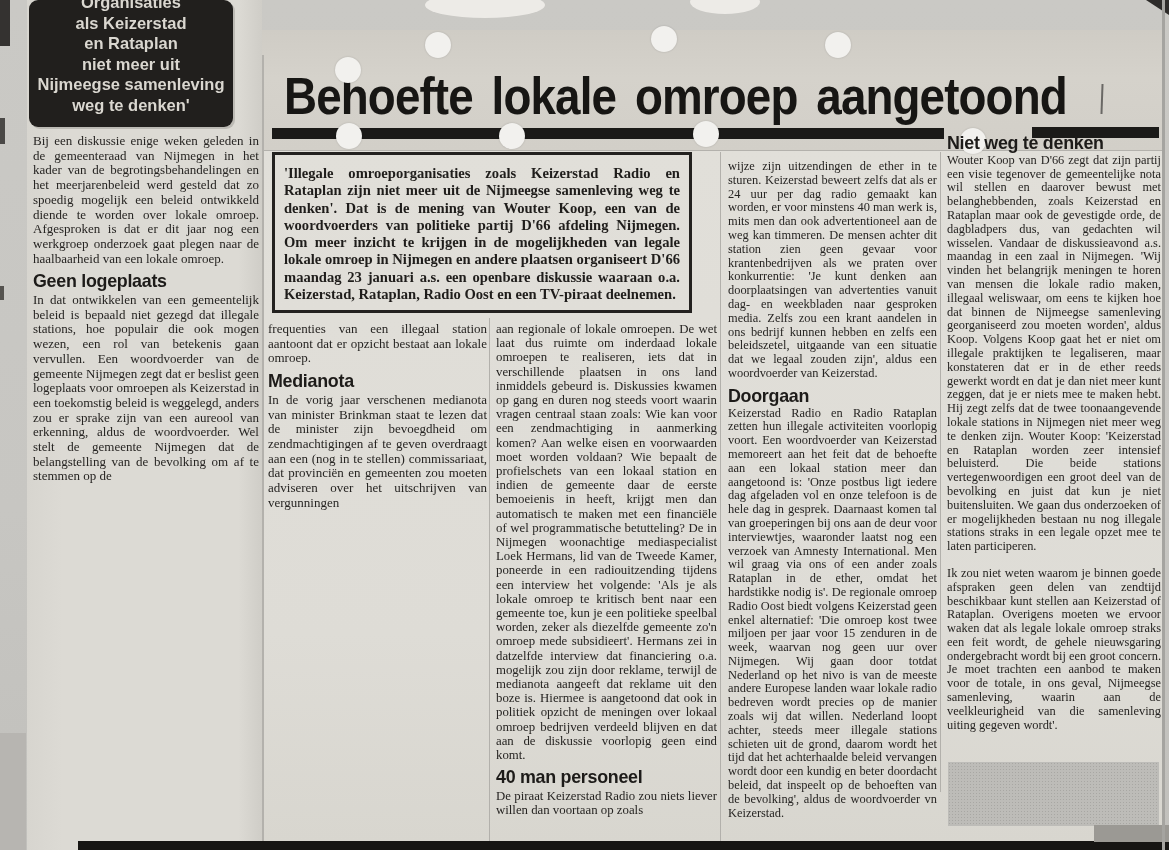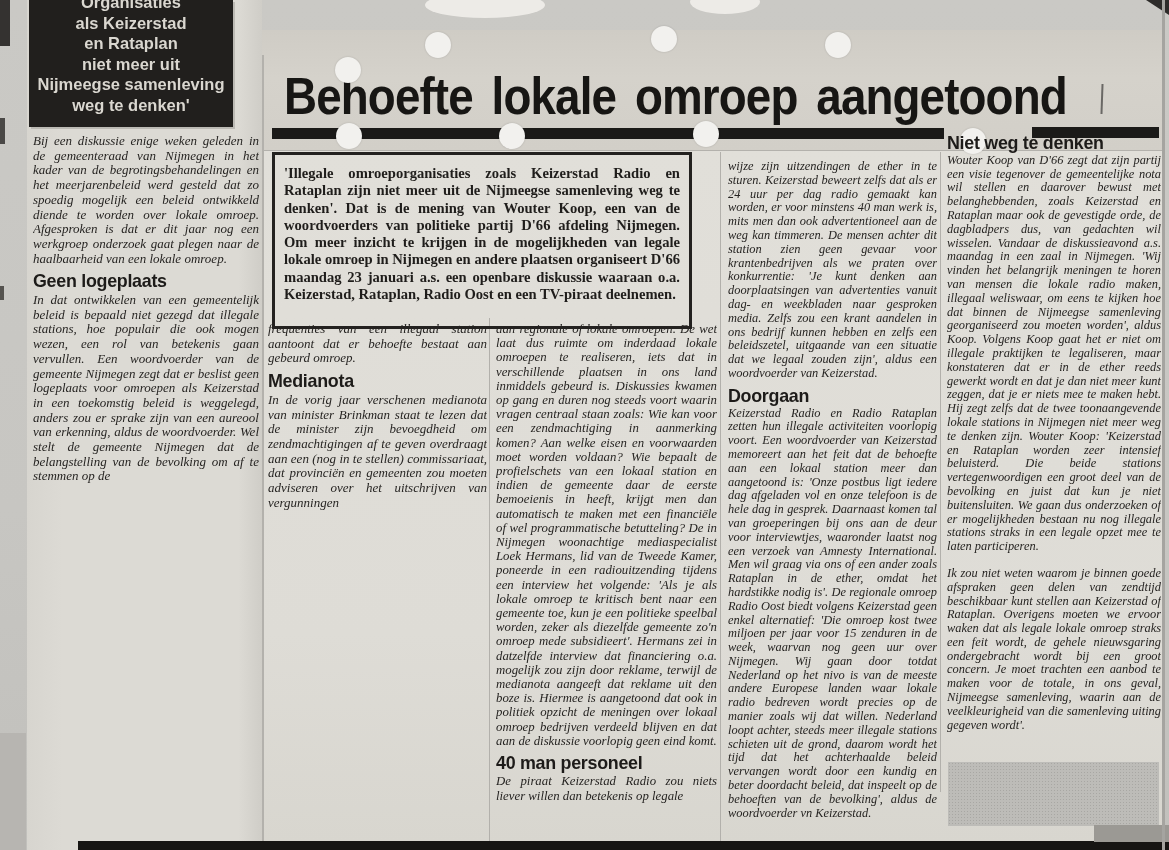--- a/index.html
+++ b/index.html
@@ -12,39 +12,39 @@
               background:linear-gradient(90deg,#d7d5cf 0%,#dcdad4 15%,#dcdad4 90%,#cfcdc7 100%);}
   .piece-headline{left:262px;top:30px;width:902px;height:120px;
               background:linear-gradient(180deg,#cfccc5 0%,#d5d2cb 40%,#d2cfc8 100%);}
   .piece-body{left:262px;top:150px;width:902px;height:692px;
               background:linear-gradient(180deg,#e1dfd9 0%,#dedcd6 70%,#d8d6cf 100%);}
   
   .seam{position:absolute;background:#b3b1ac;}
   .vline{position:absolute;width:1px;background:#b2b0ab;}
   
   .quote-box{position:absolute;left:29px;top:0;width:204px;height:127px;
-             background:#211f1d;overflow:hidden;box-shadow:2px 2px 0 #bcbab4;}
+             background:#211f1d;overflow:hidden;box-shadow:2px 2px 0 #bcbab4;border-radius:9px;}
   .quote-box .lines{margin-top:-7px;text-align:center;color:#dad7d0;
              font-weight:700;font-size:17px;line-height:20.6px;transform:scaleX(0.97);}
   
   .headline{position:absolute;left:284px;top:66px;white-space:nowrap;
             font-weight:700;font-size:52px;letter-spacing:-1px;word-spacing:8px;
             color:#171614;transform:scaleX(0.88);transform-origin:left center;}
   .bar{position:absolute;height:11px;background:#1b1a18;}
   .hole{position:absolute;width:26px;height:26px;border-radius:50%;
         background:#f2f1ee;box-shadow:0 0 2px rgba(0,0,0,0.18);}
   
   .intro-box{position:absolute;left:272px;top:152px;width:396px;height:137px;
-             border:3px solid #23211f;padding:10px 9px 24px 9px;
+             border:3px solid #23211f;padding:10px 9px 8px 9px;
              font-family:"Liberation Serif",serif;font-weight:700;font-size:14.6px;
              line-height:17.3px;text-align:justify;color:#1f1d1b;overflow:hidden;}
   
   .col{position:absolute;overflow:hidden;text-align:justify;color:#262422;
        font-family:"Liberation Serif",serif;}
-  .col p{margin:0;font-style:italic;}
+  .col p{margin:0;}
   #col1{left:33px;top:134px;width:226px;height:402px;font-size:13px;line-height:14.7px;}
   #col2{left:268px;top:322px;width:219px;height:194px;font-size:13px;line-height:14.7px;}
   #col3{left:496px;top:322px;width:221px;height:522px;font-size:12.8px;line-height:14.2px;}
   #col4{left:728px;top:152px;width:209px;height:690px;font-size:12.4px;line-height:13.8px;margin-top:8px;}
   #col5{left:947px;top:136px;width:214px;height:608px;font-size:12.4px;line-height:13.8px;}
   .section{font-family:"Liberation Sans",sans-serif;font-weight:700;font-size:19px;
            letter-spacing:-0.3px;margin:8px 0 4px;color:#1d1b19;
            transform:scaleX(0.94);transform-origin:left;}
   .section.first{margin-top:0;}
   .gap{margin-top:13px !important;}
@@ -112,29 +112,29 @@
     <span>'Illegale omroeporganisaties zoals Keizerstad Radio en Rataplan zijn niet meer uit de Nijmeegse samenleving weg te denken'. Dat is de mening van Wouter Koop, een van de woordvoerders van politieke partij D'66 afdeling Nijmegen. Om meer inzicht te krijgen in de mogelijkheden van legale lokale omroep in Nijmegen en andere plaatsen organiseert D'66 maandag 23 januari a.s. een openbare diskussie waaraan o.a. Keizerstad, Rataplan, Radio Oost en een TV-piraat deelnemen.</span>
   </div>
 
   <div class="col" id="col1">
     <p>Bij een diskussie enige weken geleden in de gemeenteraad van Nijmegen in het kader van de begrotingsbehandelingen en het meerjarenbeleid werd gesteld dat zo spoedig mogelijk een beleid ontwikkeld diende te worden over lokale omroep. Afgesproken is dat er dit jaar nog een werkgroep onderzoek gaat plegen naar de haalbaarheid van een lokale omroep.</p>
     <h3 class="section">Geen logeplaats</h3>
     <p>In dat ontwikkelen van een gemeentelijk beleid is bepaald niet gezegd dat illegale stations, hoe populair die ook mogen wezen, een rol van betekenis gaan vervullen. Een woordvoerder van de gemeente Nijmegen zegt dat er beslist geen logeplaats voor omroepen als Keizerstad in een toekomstig beleid is weggelegd, anders zou er sprake zijn van een aureool van erkenning, aldus de woordvoerder. Wel stelt de gemeente Nijmegen dat de belangstelling van de bevolking om af te stemmen op de</p>
   </div>
 
   <div class="col" id="col2">
-    <p>frequenties van een illegaal station aantoont dat er behoefte bestaat aan gebeurd omroep.</p>
+    <p>frequenties van een illegaal station aantoont dat er opzicht bestaat aan lokale omroep.</p>
     <h3 class="section">Medianota</h3>
     <p>In de vorig jaar verschenen medianota van minister Brinkman staat te lezen dat de minister zijn bevoegdheid om zendmachtigingen af te geven overdraagt aan een (nog in te stellen) commissariaat, dat provinciën en gemeenten zou moeten adviseren over het uitschrijven van vergunningen</p>
   </div>
 
   <div class="col" id="col3">
     <p>aan regionale of lokale omroepen. De wet laat dus ruimte om inderdaad lokale omroepen te realiseren, iets dat in verschillende plaatsen in ons land inmiddels gebeurd is. Diskussies kwamen op gang en duren nog steeds voort waarin vragen centraal staan zoals: Wie kan voor een zendmachtiging in aanmerking komen? Aan welke eisen en voorwaarden moet worden voldaan? Wie bepaalt de profielschets van een lokaal station en indien de gemeente daar de eerste bemoeienis in heeft, krijgt men dan automatisch te maken met een financiële of wel programmatische betutteling? De in Nijmegen woonachtige mediaspecialist Loek Hermans, lid van de Tweede Kamer, poneerde in een radiouitzending tijdens een interview het volgende: 'Als je als lokale omroep te kritisch bent naar een gemeente toe, kun je een politieke speelbal worden, zeker als diezelfde gemeente zo'n omroep mede subsidieert'. Hermans zei in datzelfde interview dat financiering o.a. mogelijk zou zijn door reklame, terwijl de medianota aangeeft dat reklame uit den boze is. Hiermee is aangetoond dat ook in politiek opzicht de meningen over lokaal omroep bedrijven verdeeld blijven en dat aan de diskussie voorlopig geen eind komt.</p>
     <h3 class="section">40 man personeel</h3>
-    <p>De piraat Keizerstad Radio zou niets liever willen dan betekenis op legale</p>
+    <p>De piraat Keizerstad Radio zou niets liever willen dan voortaan op zoals</p>
   </div>
 
   <div class="col" id="col4">
     <p>wijze zijn uitzendingen de ether in te sturen. Keizerstad beweert zelfs dat als er 24 uur per dag radio gemaakt kan worden, er voor minstens 40 man werk is, mits men dan ook advertentioneel aan de weg kan timmeren. De mensen achter dit station zien geen gevaar voor krantenbedrijven als we praten over konkurrentie: 'Je kunt denken aan doorplaatsingen van advertenties vanuit dag- en weekbladen naar gesproken media. Zelfs zou een krant aandelen in ons bedrijf kunnen hebben en zelfs een beleidszetel, uitgaande van een situatie dat we legaal zouden zijn', aldus een woordvoerder van Keizerstad.</p>
     <h3 class="section">Doorgaan</h3>
     <p>Keizerstad Radio en Radio Rataplan zetten hun illegale activiteiten voorlopig voort. Een woordvoerder van Keizerstad memoreert aan het feit dat de behoefte aan een lokaal station meer dan aangetoond is: 'Onze postbus ligt iedere dag afgeladen vol en onze telefoon is de hele dag in gesprek. Daarnaast komen tal van groeperingen bij ons aan de deur voor interviewtjes, waaronder laatst nog een verzoek van Amnesty International. Men wil graag via ons of een ander zoals Rataplan in de ether, omdat het hardstikke nodig is'. De regionale omroep Radio Oost biedt volgens Keizerstad geen enkel alternatief: 'Die omroep kost twee miljoen per jaar voor 15 zenduren in de week, waarvan nog geen uur over Nijmegen. Wij gaan door totdat Nederland op het nivo is van de meeste andere Europese landen waar lokale radio bedreven wordt precies op de manier zoals wij dat willen. Nederland loopt achter, steeds meer illegale stations schieten uit de grond, daarom wordt het tijd dat het achterhaalde beleid vervangen wordt door een kundig en beter doordacht beleid, dat inspeelt op de behoeften van de bevolking', aldus de woordvoerder vn Keizerstad.</p>
   </div>
 
   <div class="col" id="col5">
     <h3 class="section first">Niet weg te denken</h3>

